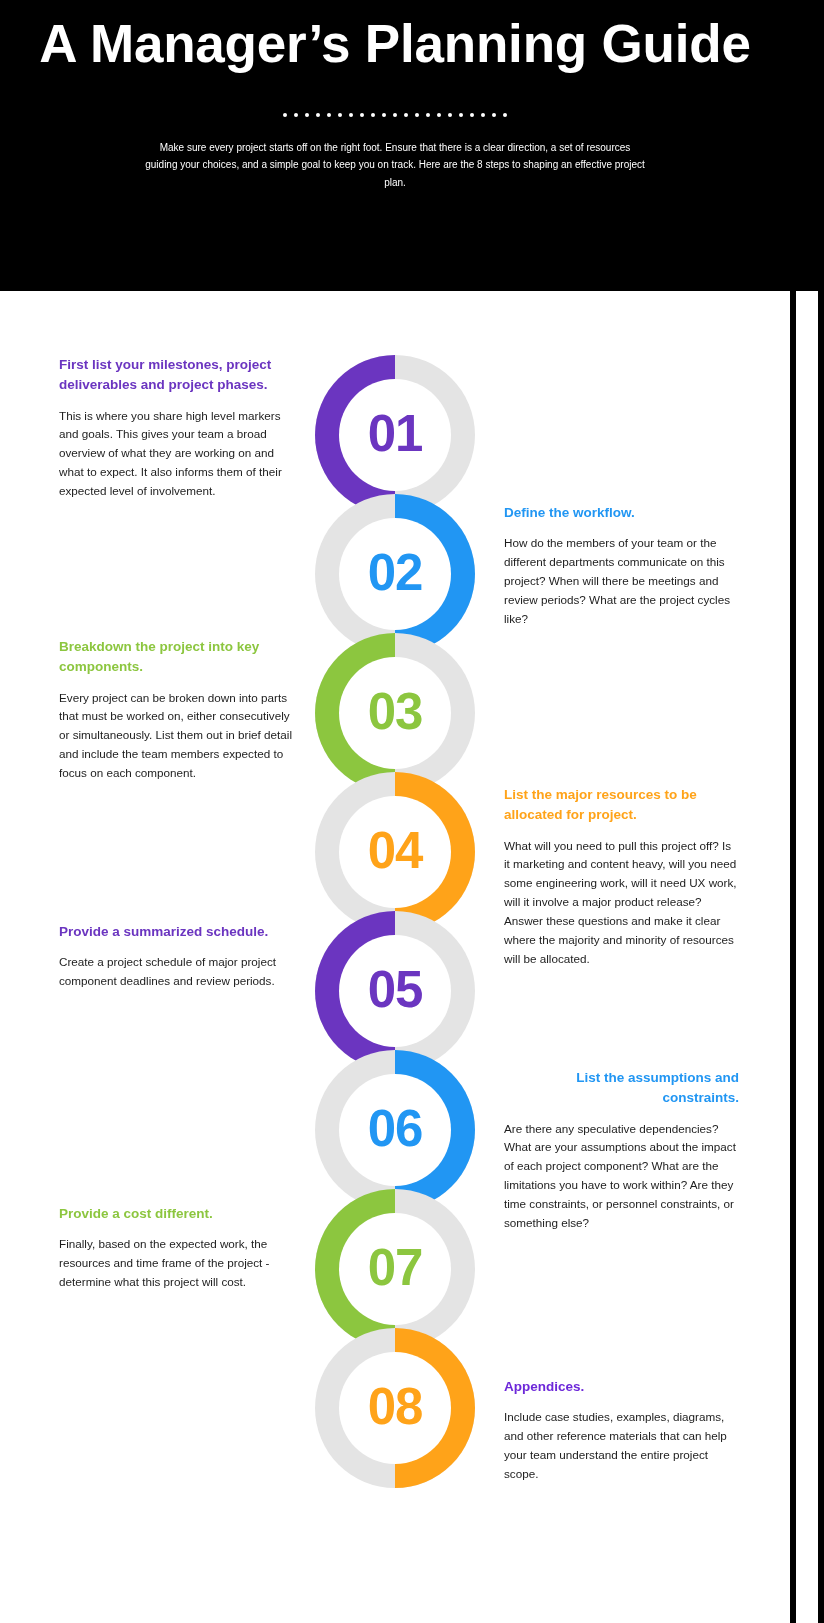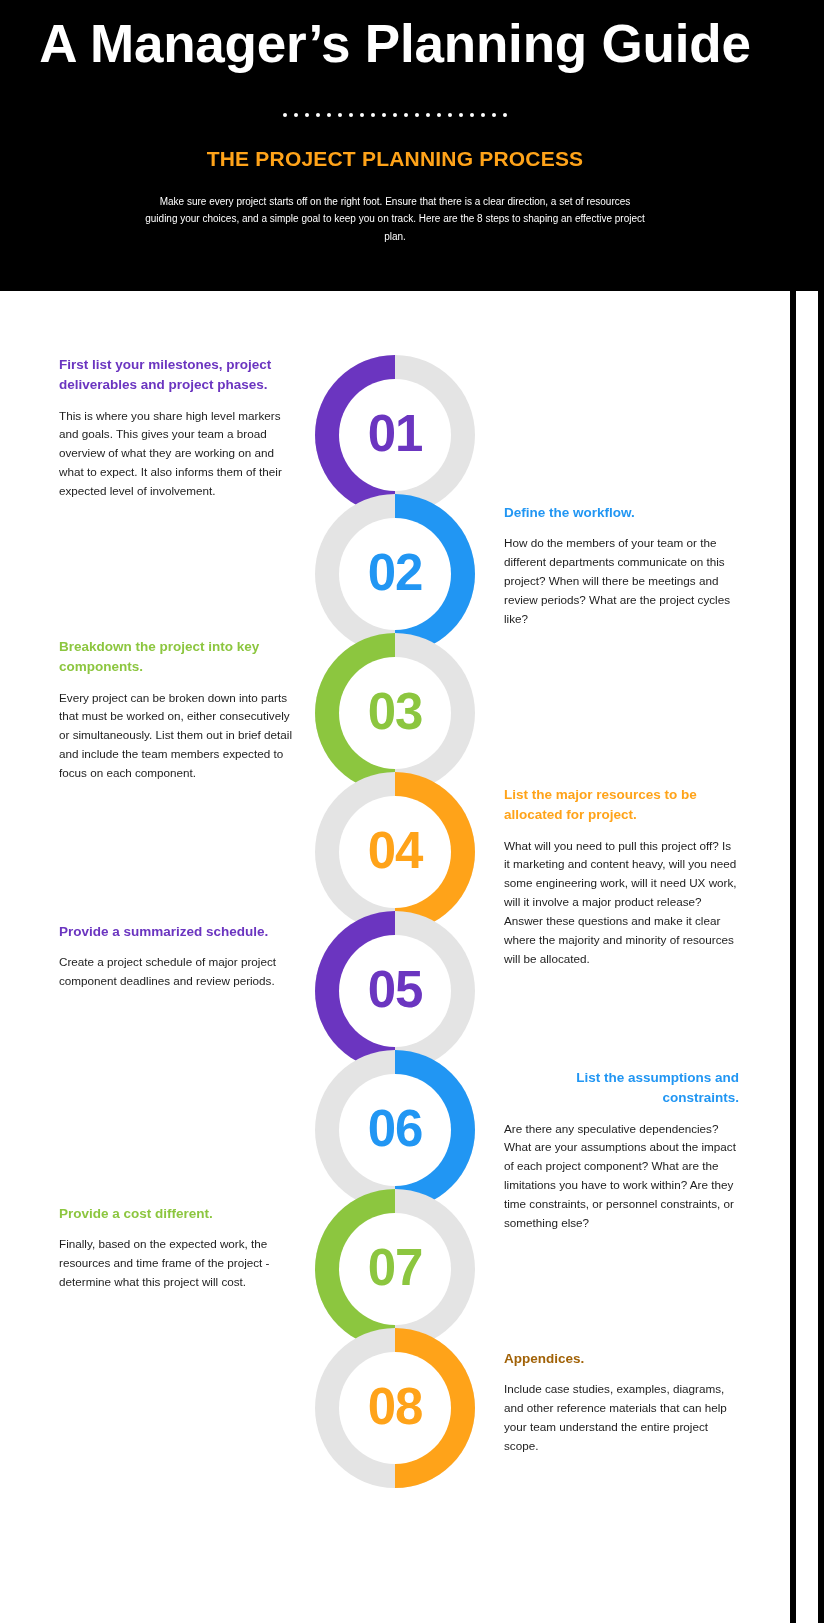--- a/index.html
+++ b/index.html
@@ -201,21 +201,20 @@
         <span></span>
         <span></span>
         <span></span>
         <span></span>
         <span></span>
         <span></span>
         <span></span>
         <span></span>
         <span></span>
       </div>
-    <h2 class="header-subtitle">THE PROJECT PLANNING PROCESS</h2>
     <p class="header-desc">Make sure every project starts off on the right foot. Ensure that there is a clear direction, a set of resources guiding your choices, and a simple goal to keep you on track. Here are the 8 steps to shaping an effective project plan.</p>
   </div>
 
   <div class="edge-strip"></div>
   <div class="edge-strip-white"></div>
 
   <div class="chain">
       <div class="step" style="top: 64px;">
         <div class="ring-wrap">
           <div class="ring" style="background: rgb(228, 228, 228);"></div>
@@ -325,19 +324,19 @@
         <div class="ring-wrap">
           <div class="ring" style="background: rgb(228, 228, 228);"></div>
           <div class="ring-arc right">
             <i style="background: rgb(255, 163, 25);"></i>
           </div>
           <div class="ring-hole">
             <span class="ring-num" style="color: rgb(255, 163, 25);">08</span>
           </div>
         </div>
         <div class="step-text right" style="top: 21px;">
-          <p class="step-head" style="color: #a16207;">Appendices.</p>
+          <p class="step-head" style="color: #6d28d9; margin-top: 28px;">Appendices.</p>
           <p class="step-body">Include case studies, examples, diagrams, and other reference materials that can help your team understand the entire project scope.</p>
         </div>
       </div>
     </div>
 
 </div>
 
 </body></html>

